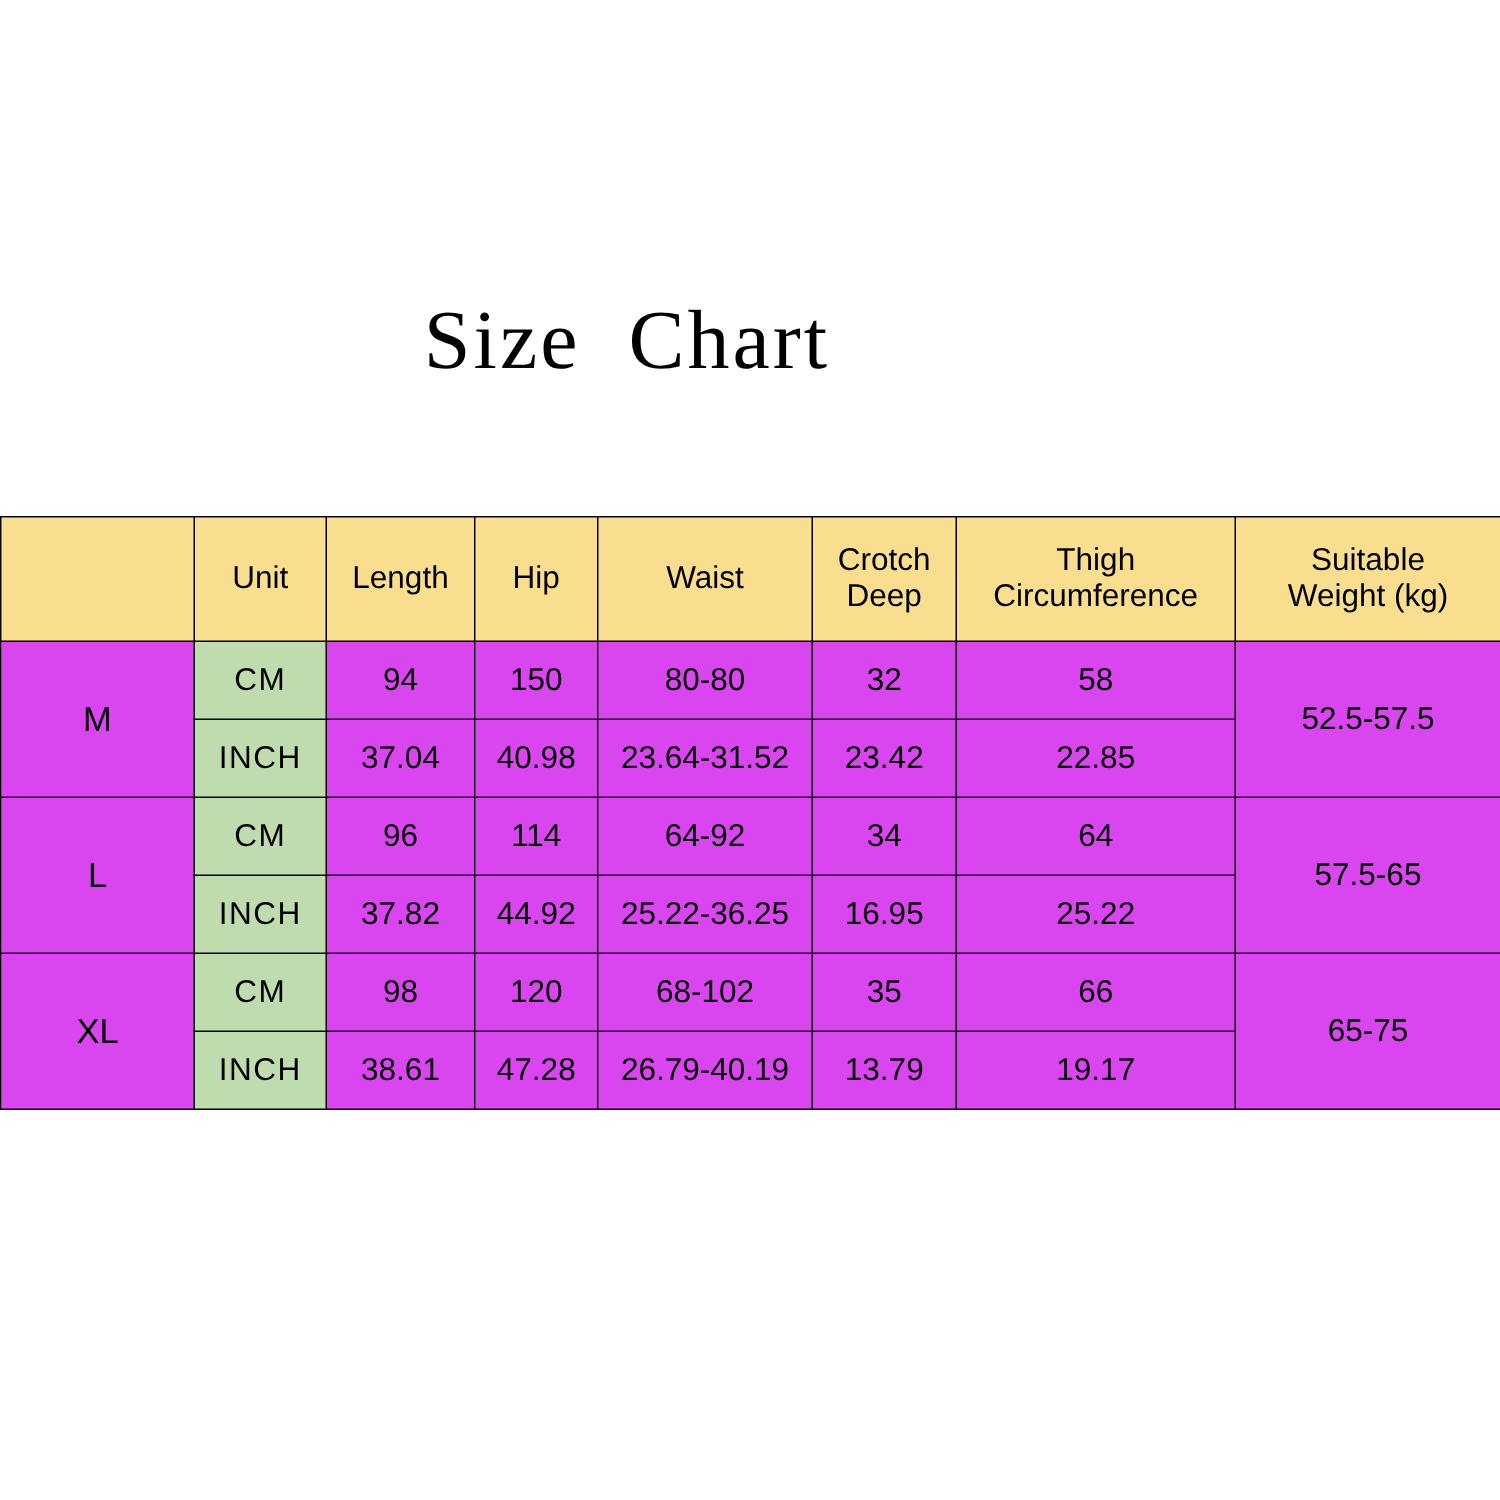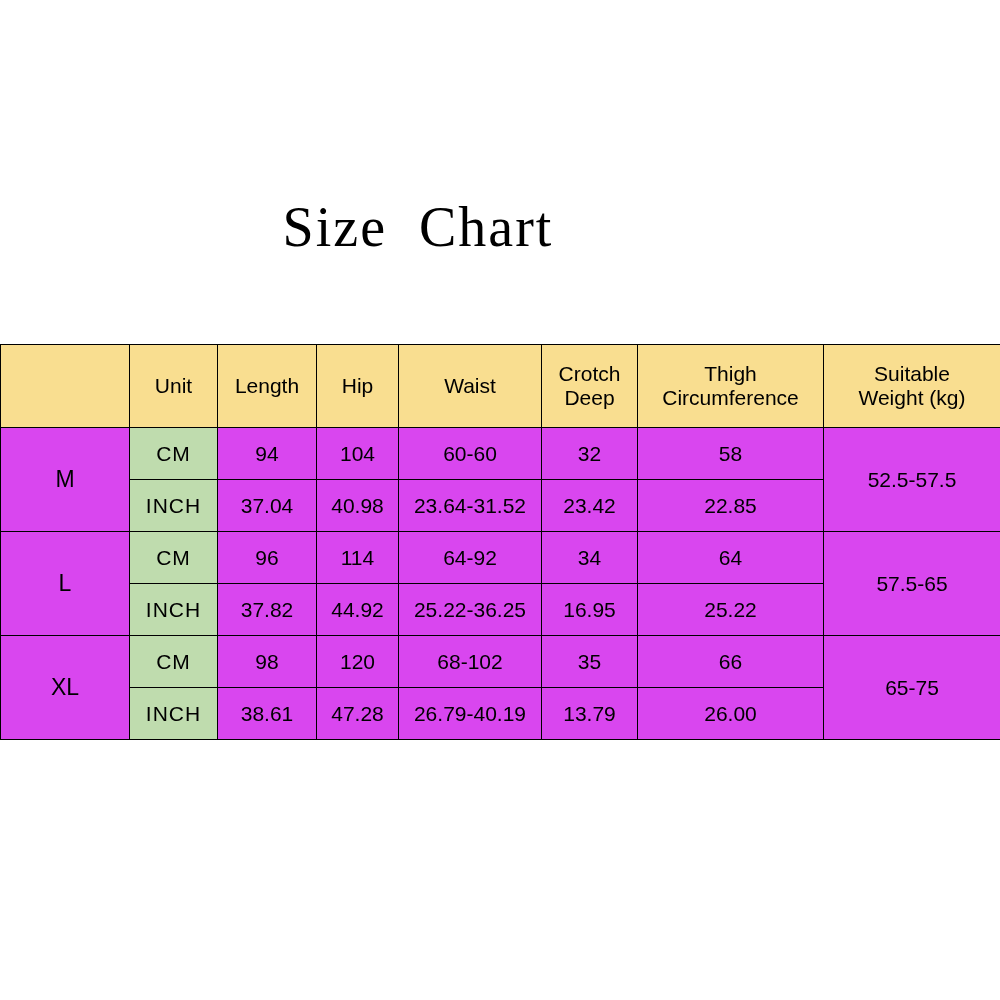--- a/index.html
+++ b/index.html
@@ -130,22 +130,22 @@
             <div>Weight (kg)</div>
           </th>
         </tr>
       </thead>
       <tbody>
 
         <tr>
           <td class="size-cell" rowspan="2">M</td>
           <td class="unit-cell">CM</td>
           <td>94</td>
-          <td>104</td>
-          <td>60-60</td>
+          <td>150</td>
+          <td>80-80</td>
           <td>32</td>
           <td>58</td>
           <td class="weight-cell" rowspan="2">52.5-57.5</td>
         </tr>
         <tr>
           <td class="unit-cell">INCH</td>
           <td>37.04</td>
           <td>40.98</td>
           <td>23.64-31.52</td>
           <td>23.42</td>
@@ -180,19 +180,19 @@
           <td>35</td>
           <td>66</td>
           <td class="weight-cell" rowspan="2">65-75</td>
         </tr>
         <tr>
           <td class="unit-cell">INCH</td>
           <td>38.61</td>
           <td>47.28</td>
           <td>26.79-40.19</td>
           <td>13.79</td>
-          <td>26.00</td>
+          <td>19.17</td>
         </tr>
       </tbody>
     </table>
   </div>
 
 </div>
 
 </body></html>

